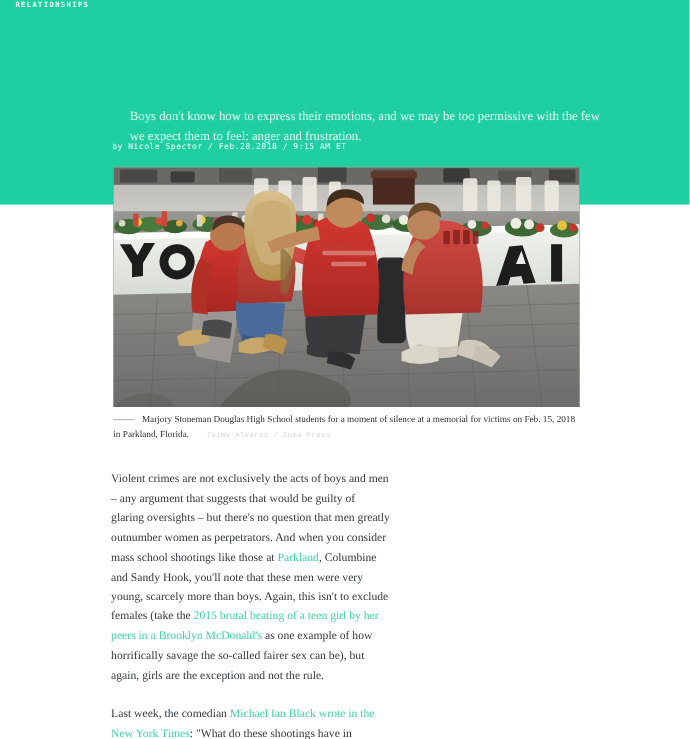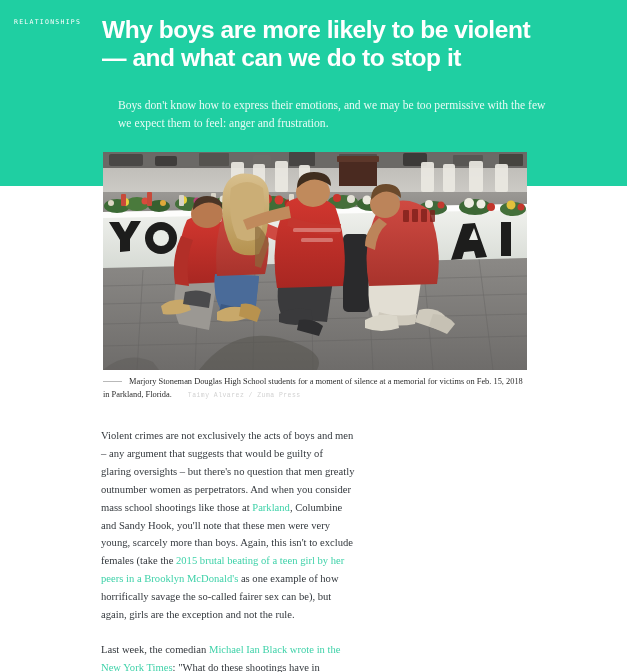--- a/index.html
+++ b/index.html
@@ -21,26 +21,26 @@
     position: absolute;
     left: 0; top: 0;
     width: 627px;
     height: 186px;
     background: #1fcfa2;
   }
 
   #kicker {
     position: absolute;
     left: 14px;
-    top: 18px;
+    top: 0;
     font-family: "DejaVu Sans Mono", monospace;
     font-size: 6.5px;
     letter-spacing: 1.25px;
     color: #ffffff;
-    font-weight: 400;
+    font-weight: 700;
     white-space: nowrap;
   }
 
   #headline {
     position: absolute;
     left: 102px;
     top: 16px;
     width: 440px;
     margin: 0;
     font-family: "Liberation Sans", sans-serif;
@@ -141,24 +141,24 @@
     text-align: center;
   }
 </style>
 </head>
 <body>
 
 <div id="header-band" style="background: rgb(31, 207, 162);">
 
   <div id="kicker">RELATIONSHIPS</div>
 
-  <h1 id="headline">Why boys are more likely to be violent — and what can we do to stop it</h1>
 
   <p id="dek" style="color: rgb(232, 251, 245);">Boys don't know how to express their emotions, and we may be too permissive with the few we expect them to feel: anger and frustration.</p>
 
+  <div id="byline">by Nicole Spector / Feb.28.2018 / 9:15 AM ET</div>
 </div>
 
 <figure id="hero-figure">
   <div id="hero-photo">
     <svg width="424" height="218" viewBox="0 0 424 218" xmlns="http://www.w3.org/2000/svg" role="img">
       <defs>
         <linearGradient id="skyg" x1="0" y1="0" x2="0" y2="1">
           <stop offset="0" stop-color="#b9b7b2"></stop>
           <stop offset="1" stop-color="#cfcdc8"></stop>
         </linearGradient>

